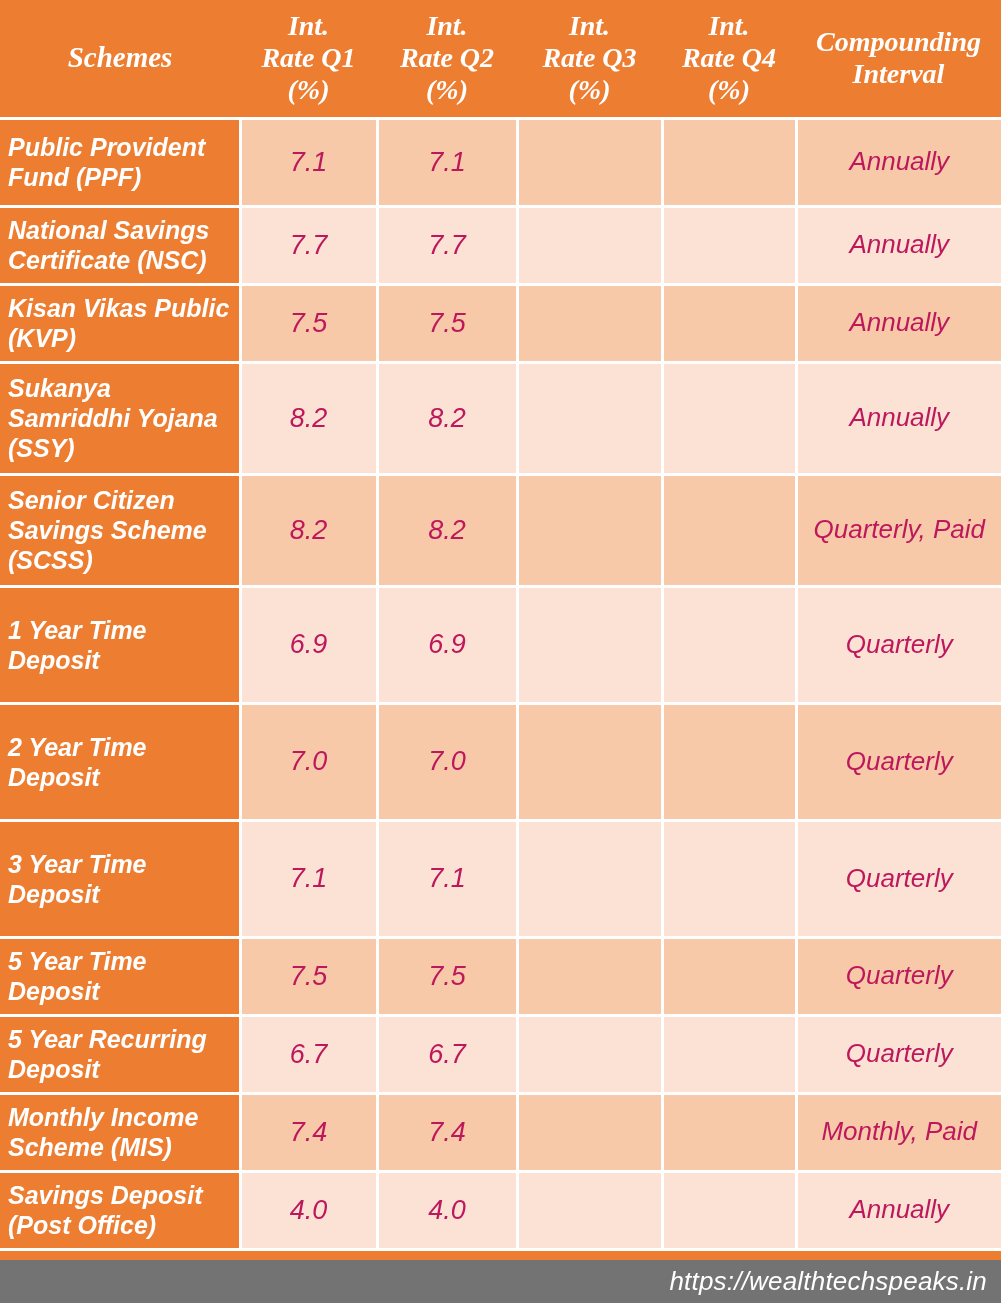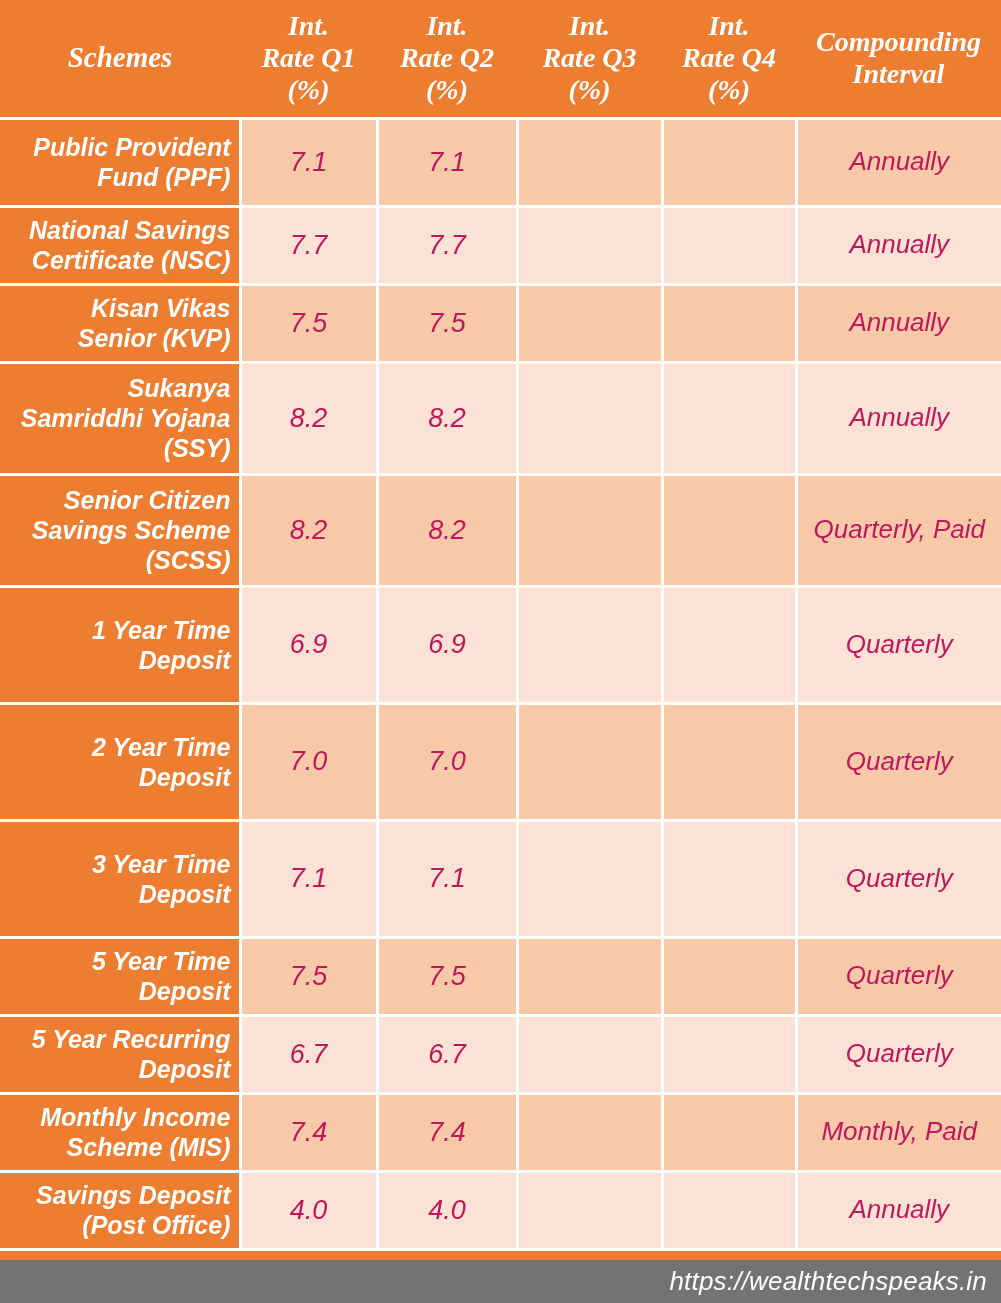--- a/index.html
+++ b/index.html
@@ -67,21 +67,21 @@
   tbody tr td:last-child  { border-right: none; }
 
   
   td.scheme {
     background: #ED7D31;
     color: #FFFFFF;
     font-weight: bold;
     font-style: italic;
     font-size: 25px;
     line-height: 1.2;
-    text-align: right;
+    text-align: left;
     padding-left: 8px;
     padding-right: 8px;
   }
 
   
   td.val, td.comp {
     color: #be185d;
     font-style: italic;
     font-size: 27px;
     line-height: 1.2;
@@ -160,21 +160,21 @@
         </tr>
         <tr class="band-light" style="height: 78px; padding-left: 28px;">
           <td class="scheme">National Savings Certificate (NSC)</td>
           <td class="val">7.7</td>
           <td class="val">7.7</td>
           <td class="val"></td>
           <td class="val"></td>
           <td class="comp">Annually</td>
         </tr>
         <tr class="band-dark" style="height: 78px;">
-          <td class="scheme">Kisan Vikas Senior (KVP)</td>
+          <td class="scheme">Kisan Vikas Public (KVP)</td>
           <td class="val">7.5</td>
           <td class="val">7.5</td>
           <td class="val"></td>
           <td class="val"></td>
           <td class="comp">Annually</td>
         </tr>
         <tr class="band-light" style="height: 112px;">
           <td class="scheme">Sukanya Samriddhi Yojana (SSY)</td>
           <td class="val">8.2</td>
           <td class="val">8.2</td>

